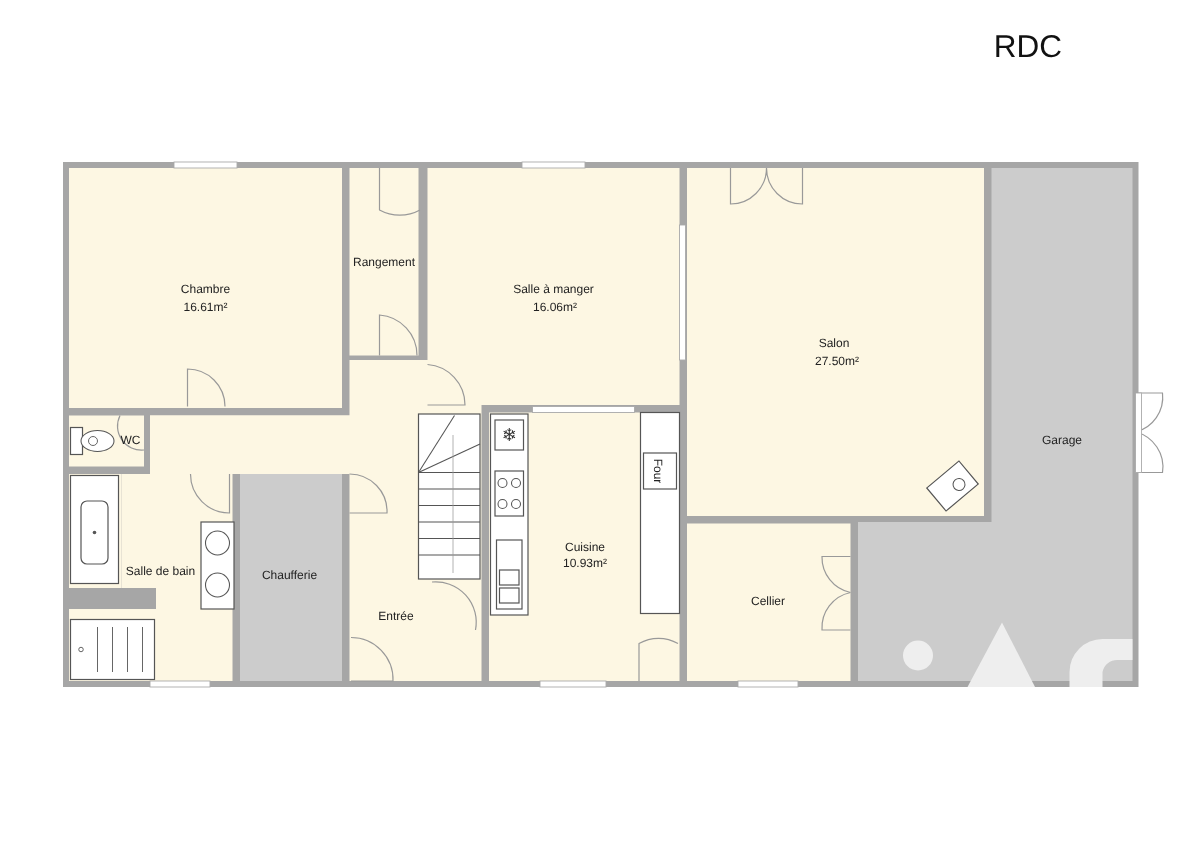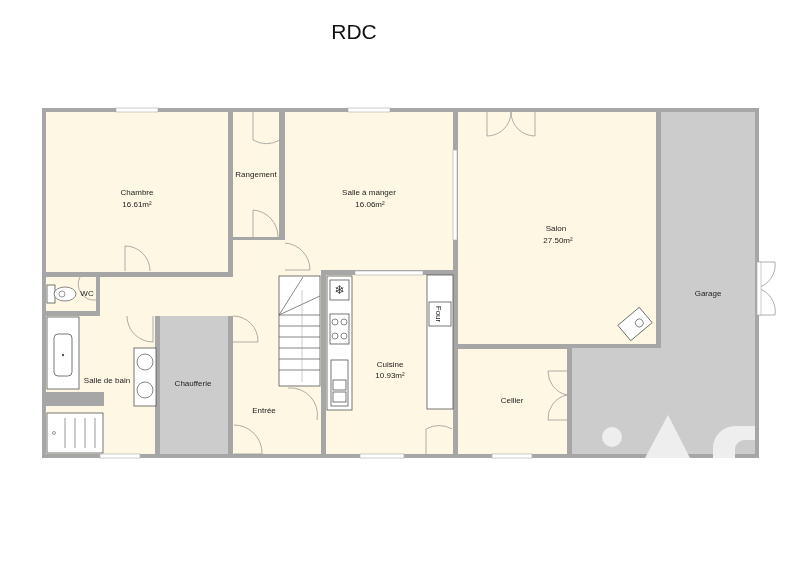--- a/index.html
+++ b/index.html
@@ -1,17 +1,17 @@
 <!DOCTYPE html>
 <html><head>
 <meta charset="utf-8">
 <style>
   html, body { margin:0; padding:0; background:#ffffff; }
   body { width:800px; height:565px; position:relative; overflow:hidden; font-family:"Liberation Sans", sans-serif; }
-  .title { position:absolute; left:0; top:20px; width:708px; text-align:center; font-size:21px; color:#111; }
+  .title { position:absolute; left:0; top:20px; width:708px; text-align:right; font-size:21px; color:#111; }
   svg { position:absolute; left:0; top:0; }
   .lbl { font-family:"Liberation Sans", sans-serif; font-size:8px; fill:#222; }
   .room { fill:#fdf7e3; }
   .grey { fill:#cccccc; }
   .wall { fill:#a6a6a6; }
   .fix { fill:#ffffff; stroke:#555; stroke-width:0.8; }
   .door { fill:none; stroke:#999; stroke-width:0.8; }
   .win { fill:#ffffff; stroke:#aaa; stroke-width:0.6; }
 </style>
 </head>

